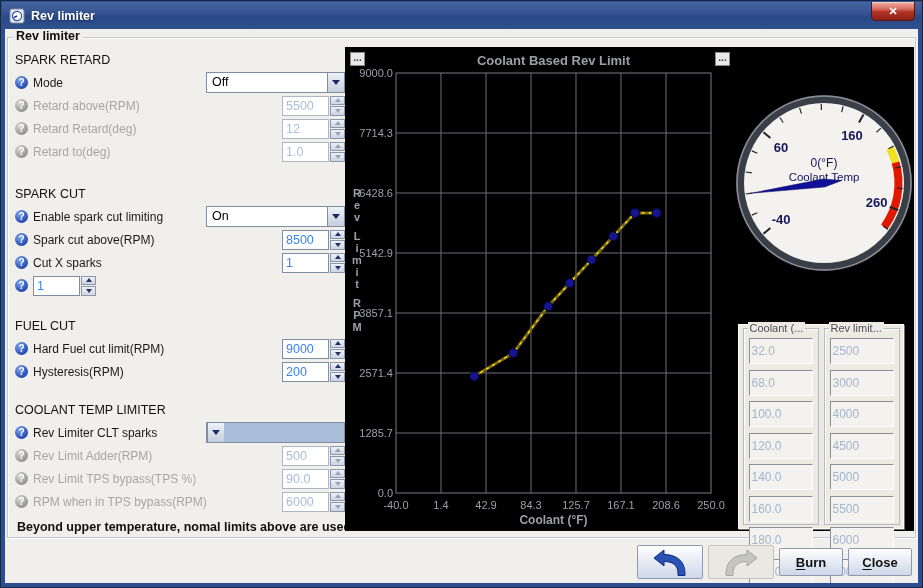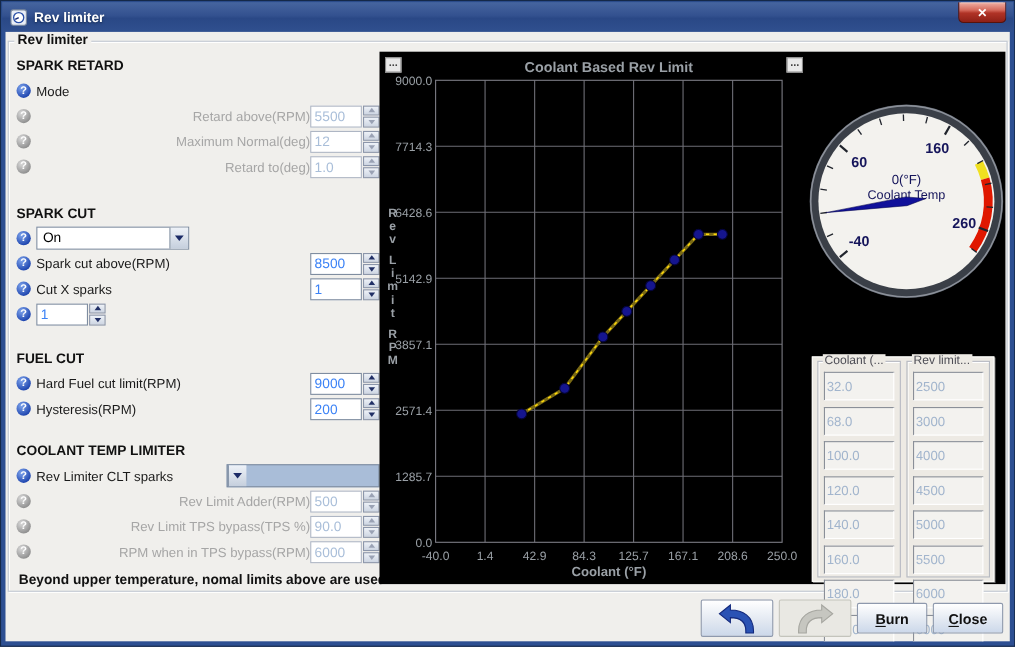--- a/index.html
+++ b/index.html
@@ -20,28 +20,28 @@
   
   .content { position:absolute; top:28px; left:4px; right:4px; bottom:4px; background:#f0efec; overflow:hidden; }
   .groupbox { position:absolute; left:2px; top:8px; width:909px; height:501px;
     border:1px solid #c2c9d4; box-shadow:inset 1px 1px 0 #fff, 1px 1px 0 #fff; }
   .group-label { position:absolute; left:8px; top:0px; background:#f0efec; padding:0 3px;
     font-size:12.5px; font-weight:bold; color:#111; }
   .footer-note { position:absolute; left:12px; top:491px; font-size:12.5px; font-weight:bold; color:#111; }
   
   .left-col { position:absolute; left:10px; top:20px; width:330px; }
   .section { margin-bottom:0; }
-  .sec-header { height:22px; font-size:12.5px; font-weight:bold; color:#111; display:flex; align-items:center; }
+  .sec-header { height:22px; font-size:12.5px; font-weight:normal; color:#111; display:flex; align-items:center; }
   .row { height:23px; display:flex; align-items:center; }
   .qicon { width:13px; height:13px; border-radius:50%; flex:0 0 13px;
     background:radial-gradient(circle at 35% 30%, #7ea4ec, #1d44ae 75%);
     color:#fff; font-size:10px; font-weight:bold; line-height:13px; text-align:center; margin-right:5px; }
   .rlabel { flex:1; font-size:12px; color:#1a1a1a; white-space:nowrap; overflow:hidden; }
   .row.disabled .qicon { background:radial-gradient(circle at 35% 30%, #d9d9d9, #8f8f8f 75%); }
-  .row.disabled .rlabel { color:#a6a6a6;text-align:right; }
+  .row.disabled .rlabel { color:#a6a6a6; }
   .combo { display:flex; width:139px; height:21px; border:1px solid #7f8da0; background:#fff; align-items:stretch; }
   .combo-text { flex:1; font-size:12.5px; padding:2px 0 0 5px; color:#000; }
   .combo.focused { background:#a9bdd8; }
   .combo-btn { width:17px; background:linear-gradient(#eef2f8, #c5cfdd); border-left:1px solid #7f8da0;
     display:flex; align-items:center; justify-content:center; }
   .tri-down { width:0; height:0; border-left:4px solid transparent; border-right:4px solid transparent; border-top:5px solid #1b2a66; }
   .spinwrap { display:flex; width:63px; height:20px; }
   input.field { width:47px; height:20px; border:1px solid #7f8da0; background:#fff; font-family:"Liberation Sans",sans-serif;
     font-size:12.5px; padding:0 3px; color:#3b82f6; outline:none; }
   .row.disabled input.field { color:#a9bed9; border-color:#aeb6c4; }
@@ -96,39 +96,45 @@
   <div class="content">
     <div class="groupbox"></div>
     <span class="group-label">Rev limiter</span>
 
     <div class="left-col">
         <div class="section" style="margin-bottom: 20px;">
           <div class="sec-header">SPARK RETARD</div>
           <div class="row">
             <div class="qicon">?</div>
             <div class="rlabel">Mode</div>
+            <div class="combo">
+              <span class="combo-text">Off</span>
+              <div class="combo-btn">
+                <div class="tri-down"></div>
+              </div>
+            </div>
           </div>
           <div class="row disabled">
             <div class="qicon">?</div>
             <div class="rlabel">Retard above(RPM)</div>
             <div class="spinwrap">
               <input class="field" readonly="" value="5500" style="">
               <div class="spin">
                 <div class="spin-btn up">
                   <i></i>
                 </div>
                 <div class="spin-btn dn">
                   <i></i>
                 </div>
               </div>
             </div>
           </div>
           <div class="row disabled">
             <div class="qicon">?</div>
-            <div class="rlabel">Maximum Normal(deg)</div>
+            <div class="rlabel">Retard Retard(deg)</div>
             <div class="spinwrap">
               <input class="field" readonly="" value="12" style="">
               <div class="spin">
                 <div class="spin-btn up">
                   <i></i>
                 </div>
                 <div class="spin-btn dn">
                   <i></i>
                 </div>
               </div>
@@ -147,20 +153,21 @@
                   <i></i>
                 </div>
               </div>
             </div>
           </div>
         </div>
         <div class="section" style="margin-bottom: 18px;">
           <div class="sec-header">SPARK CUT</div>
           <div class="row">
             <div class="qicon">?</div>
+            <div class="rlabel">Enable spark cut limiting</div>
             <div class="combo">
               <span class="combo-text">On</span>
               <div class="combo-btn">
                 <div class="tri-down"></div>
               </div>
             </div>
           </div>
           <div class="row">
             <div class="qicon">?</div>
             <div class="rlabel">Spark cut above(RPM)</div>

